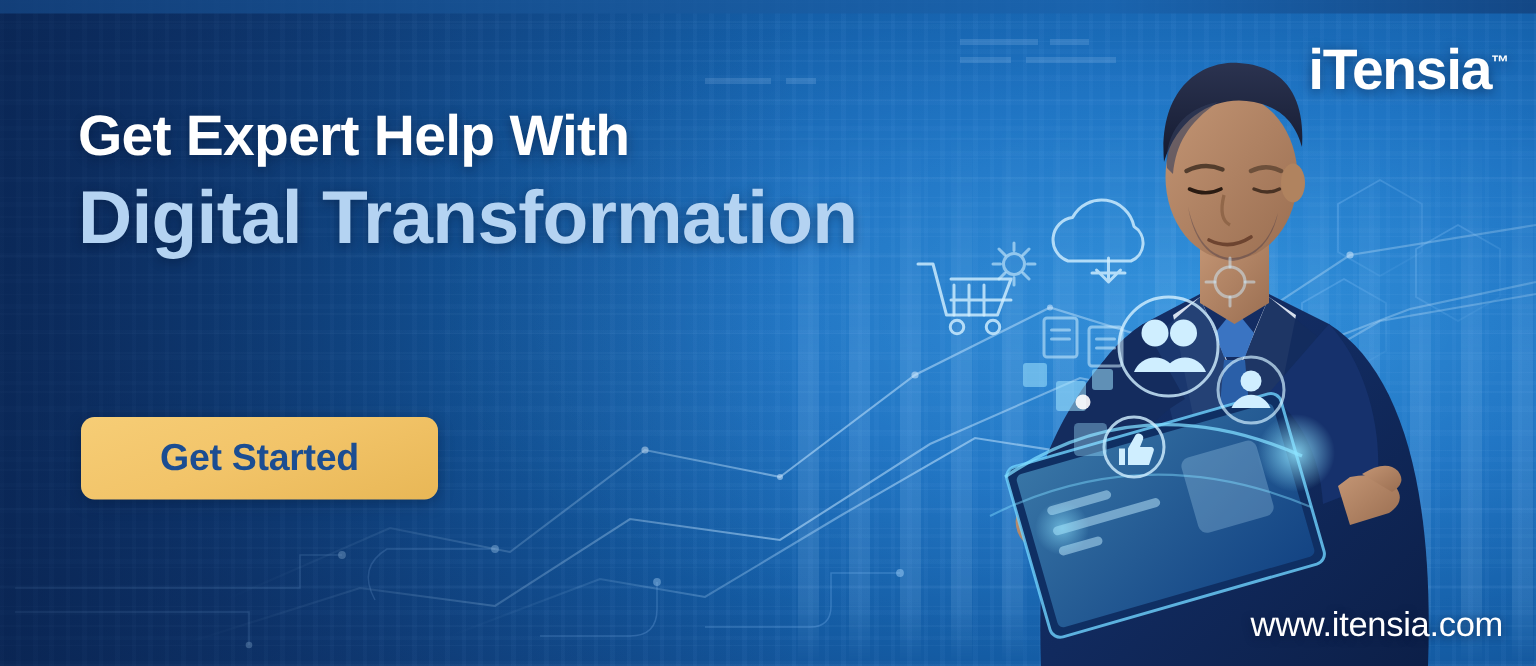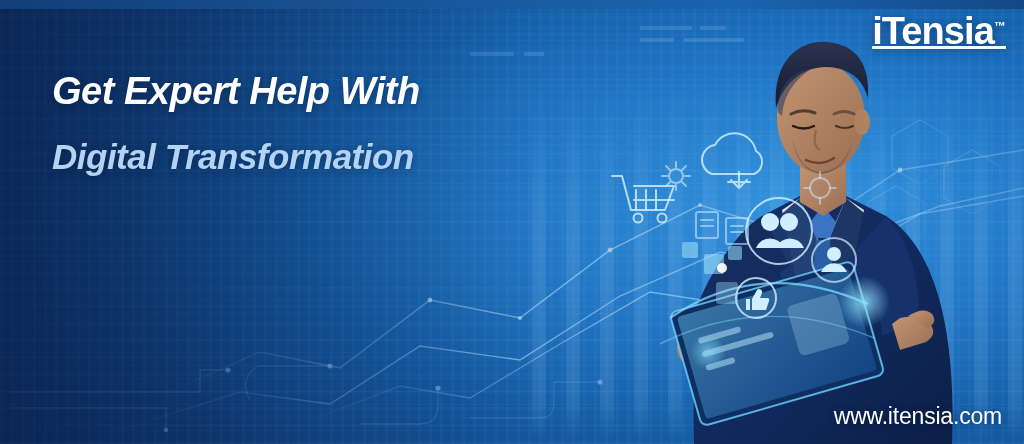--- a/index.html
+++ b/index.html
@@ -64,23 +64,23 @@
   .person svg { width:100%; height:100%; display:block; }
 
   
   .holo { position:absolute; left:598px; top:130px; width:280px; height:230px; }
   .holo svg { width:100%; height:100%; display:block; }
 
   
   .copy { position:absolute; left:52px; top:0; width:560px; height:444px; }
 
   .headline { position:absolute; left:0; top:68px; width:560px; }
-  .hl-line { display:block; font-weight:bold; letter-spacing:-.5px; white-space:nowrap;font-style:italic; }
+  .hl-line { display:block; font-weight:bold; letter-spacing:-.5px; white-space:nowrap; }
   .hl-1 { font-size:38px; line-height:46px; color:#ffffff; text-shadow:0 2px 7px rgba(3,20,52,.45); }
-  .hl-2 { font-size:35px; line-height:54px; color:#b4d3f2; text-shadow:0 2px 7px rgba(3,20,52,.45); margin-top:16px; }
+  .hl-2 { font-size:50px; line-height:54px; color:#b4d3f2; text-shadow:0 2px 7px rgba(3,20,52,.45); margin-top:4px; }
   .hl-3 { font-size:40px; line-height:50px; color:#b4d3f2; text-shadow:0 2px 7px rgba(3,20,52,.45); }
 
   .cta {
     position:absolute; left:2px; top:278px;
     width:238px; height:55px;
     border:0; border-radius:9px;
     background:linear-gradient(160deg,#f6cd76 0%,#f2c469 48%,#e8b756 100%);
     color:#1b4d92;
     font-family:"Liberation Sans", sans-serif;
     font-size:25px; font-weight:bold; letter-spacing:-.2px;
@@ -89,25 +89,24 @@
   }
 
   .tagline {
     position:absolute; left:2px; top:361px;
     font-size:21px; color:#ffffff; white-space:nowrap;
     text-shadow:0 1px 5px rgba(4,22,54,.55);
   }
 
   
   .logo {
-    position:absolute; right:18px; top:12px;
+    position:absolute; right:18px; top:28px;
     color:#ffffff; font-size:38px; font-weight:bold;
     letter-spacing:-.9px; line-height:1;
     text-shadow:0 2px 8px rgba(3,20,52,.5);
-    text-decoration:underline;
   }
   .logo .tm { font-size:12px; vertical-align:super; font-weight:bold; letter-spacing:0; }
 
   
   .url {
     position:absolute; right:22px; bottom:14px;
     color:#ffffff; font-size:23px; letter-spacing:-.2px;
     text-shadow:0 1px 6px rgba(4,22,54,.65);
   }
 </style>
@@ -329,20 +328,21 @@
     </svg>
   </div>
 
   <div class="copy">
 
     <div class="headline">
       <span class="hl-line hl-1">Get Expert Help With</span>
       <span class="hl-line hl-2">Digital Transformation</span>
     </div>
 
+    <button class="cta">Get Started</button>
 
   </div>
 
   <div class="logo">
     <span>iTensia</span><span class="tm">™</span>
   </div>
 
   <div class="url">www.itensia.com</div>
 
 </div>

